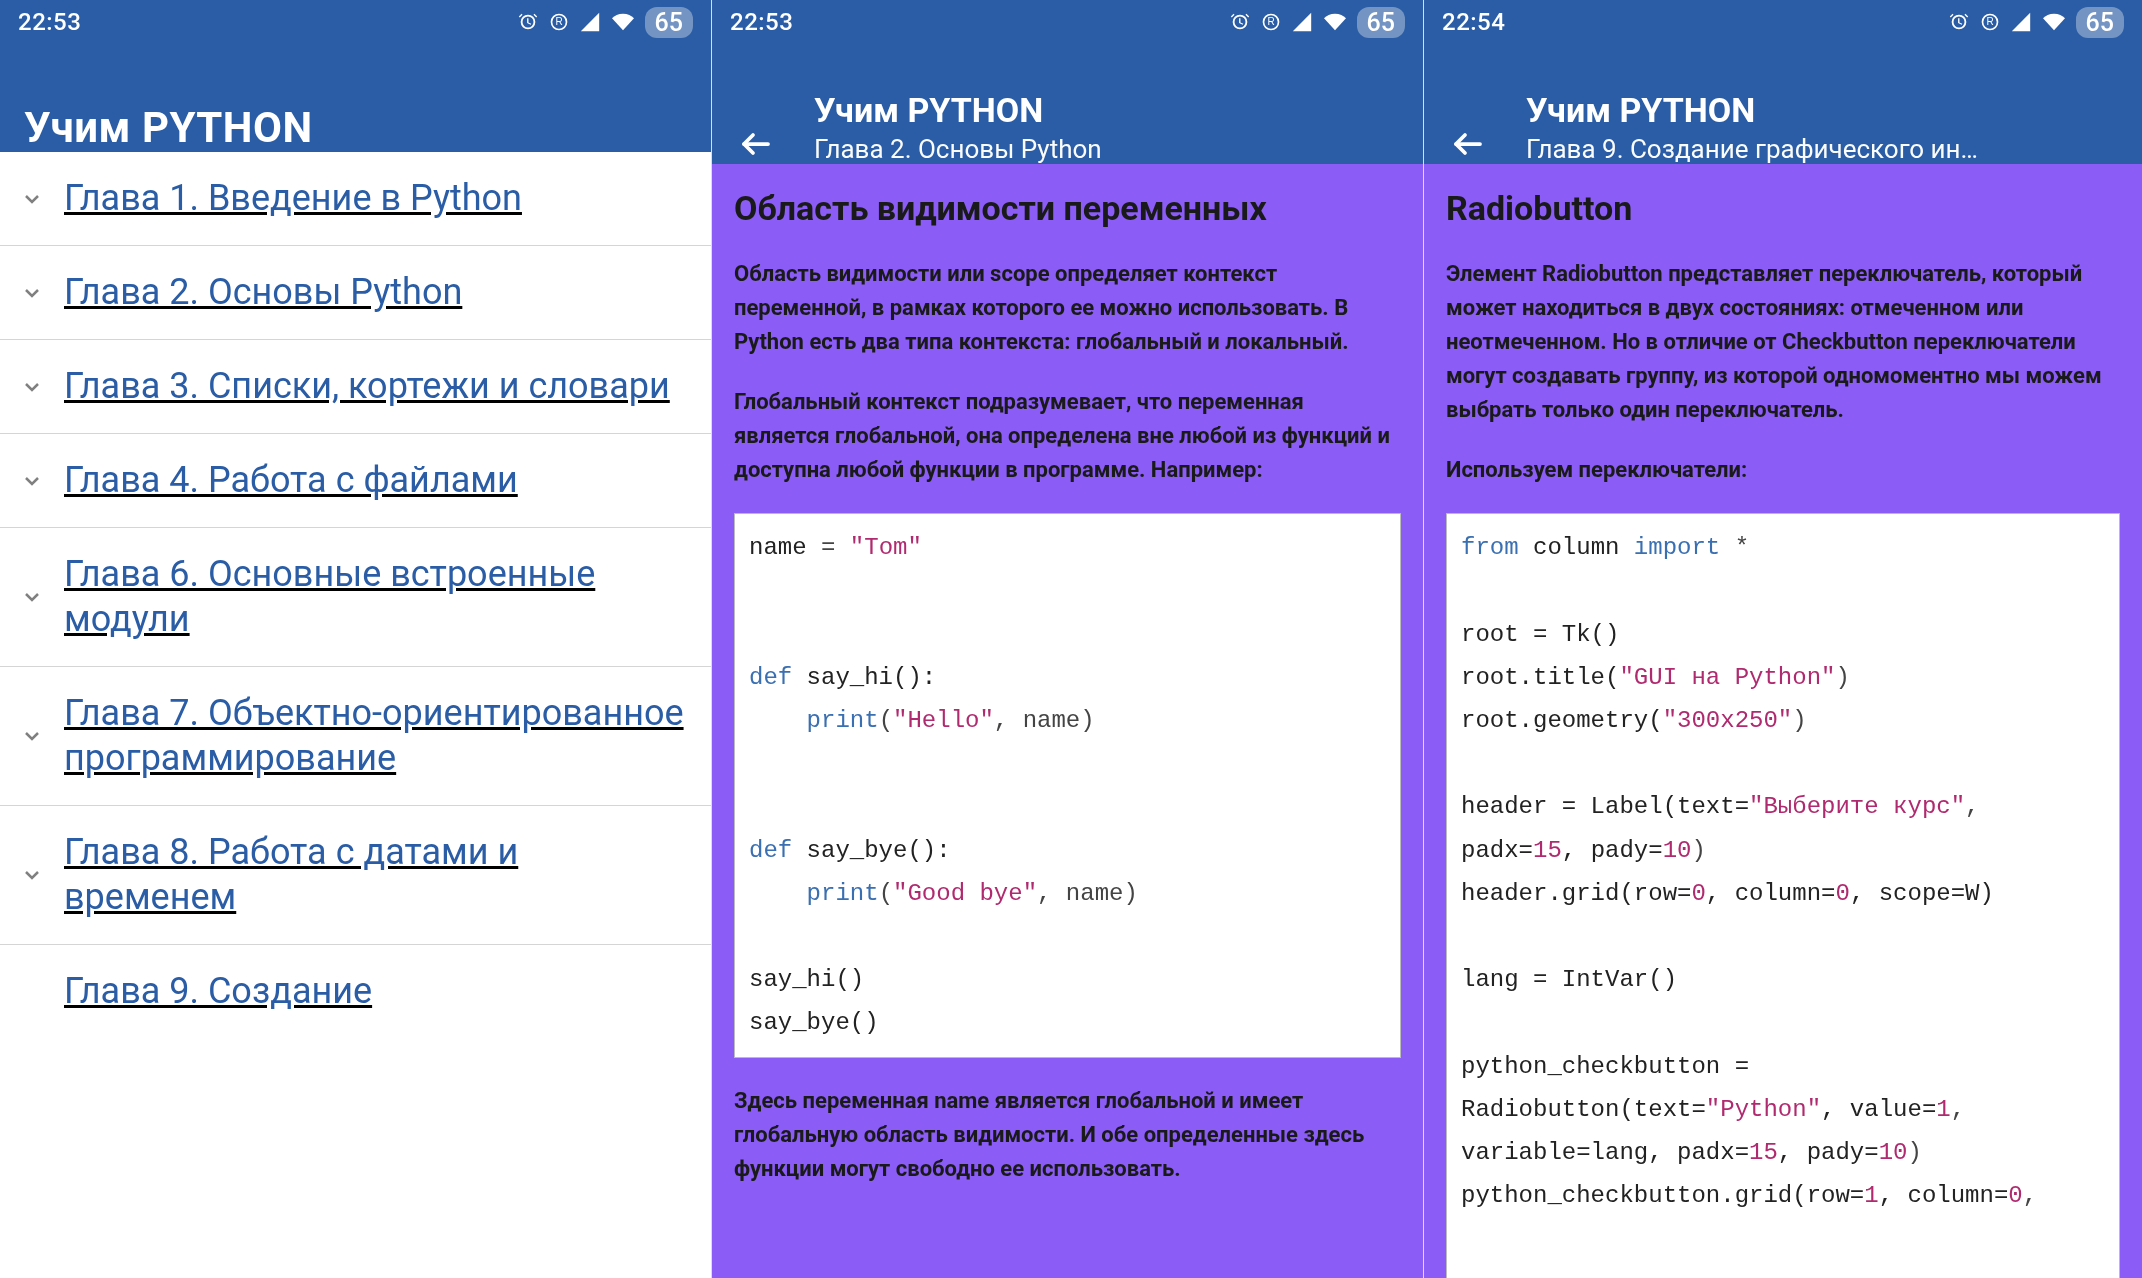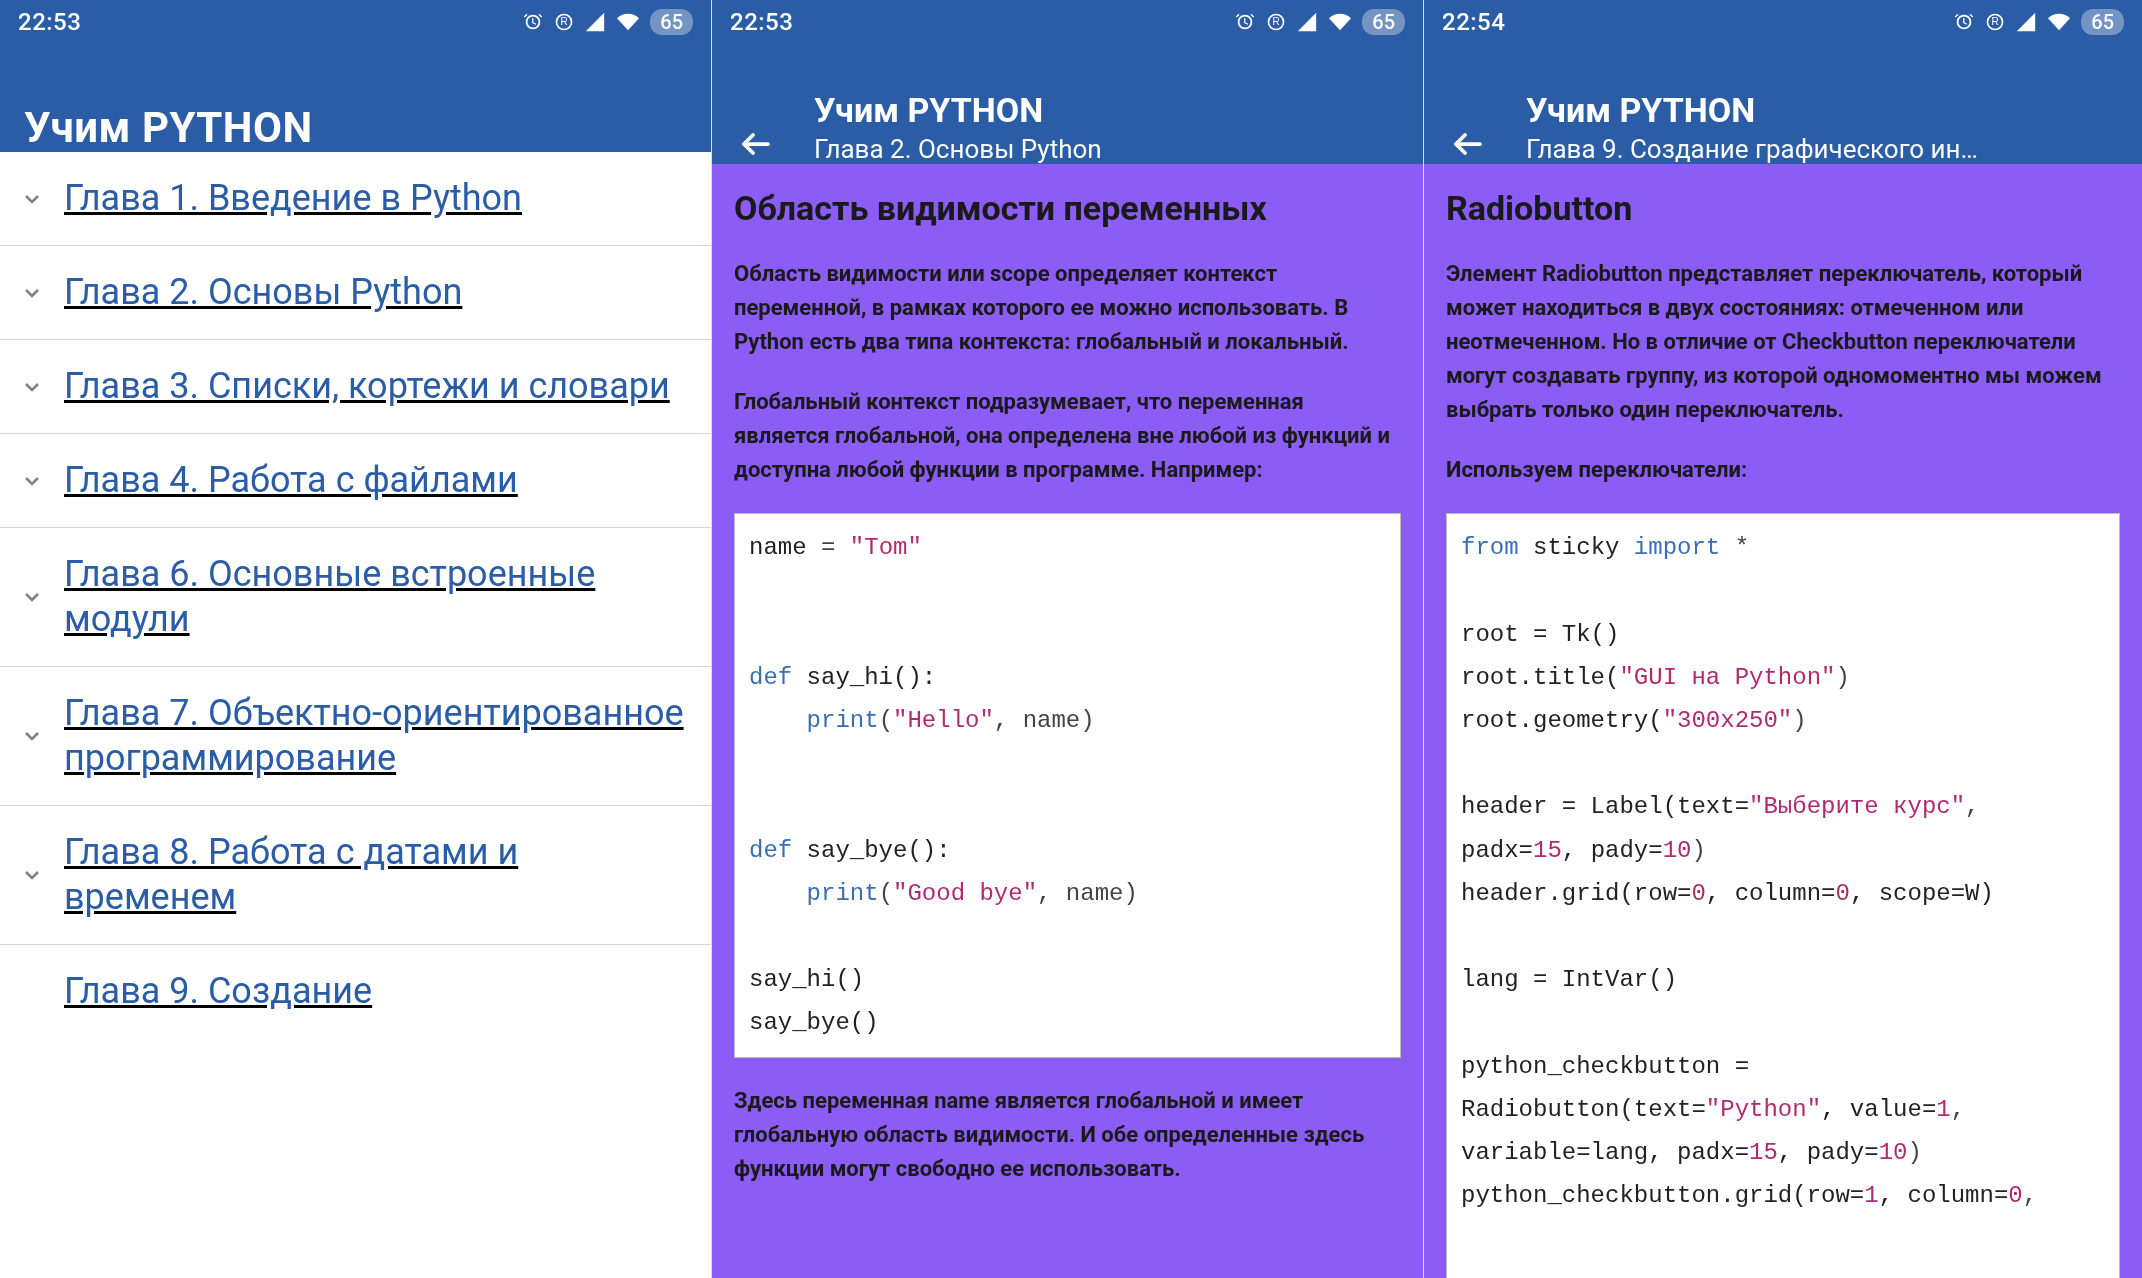--- a/index.html
+++ b/index.html
@@ -33,21 +33,21 @@
     font-size: 24px;
     justify-content: space-between;
   }
   .status-left { font-weight: 500; letter-spacing: 0.5px; }
   .status-right { display: flex; align-items: center; gap: 10px; }
   .status-icon { display: inline-flex; align-items: center; }
   .battery-pill {
     background: rgba(255,255,255,0.35);
     border-radius: 12px;
     padding: 1px 10px;
-    font-size: 20px;
+    font-size: 25px;
     font-weight: 500;
   }
 
   
   .app-bar {
     background: #2a5da5;
     color: #fff;
     display: flex;
     align-items: flex-end;
     padding: 0 24px;
@@ -349,21 +349,21 @@
     </span>
     <div class="app-titles">
       <span class="app-title-small">Учим PYTHON</span>
       <span class="app-subtitle">Глава 9. Создание графического ин…</span>
     </div>
   </div>
   <div class="content">
     <h1 class="content-h1">Radiobutton</h1>
     <p>Элемент Radiobutton представляет переключатель, который может находиться в двух состояниях: отмеченном или неотмеченном. Но в отличие от Checkbutton переключатели могут создавать группу, из которой одномоментно мы можем выбрать только один переключатель.</p>
     <p>Используем переключатели:</p>
-<pre class="code"><span class="kw">from </span><span class="name">sticky </span><span class="kw">import </span><span class="star">*</span>
+<pre class="code"><span class="kw">from </span><span class="name">column </span><span class="kw">import </span><span class="star">*</span>
 
 <span class="name">root = Tk()</span>
 <span class="name">root.title(</span><span class="str">"GUI на Python"</span><span class="op">)</span>
 <span class="name">root.geometry(</span><span class="str">"300x250"</span><span class="op">)</span>
 
 <span class="name">header = Label(text=</span><span class="str">"Выберите курс"</span><span class="op">,</span>
 <span class="name">padx=</span><span class="num">15</span><span class="name">, pady=</span><span class="num">10</span><span class="op">)</span>
 <span class="name">header.grid(row=</span><span class="num">0</span><span class="name">, column=</span><span class="num">0</span><span class="name">, scope=W)</span>
 
 <span class="name">lang = IntVar()</span>

